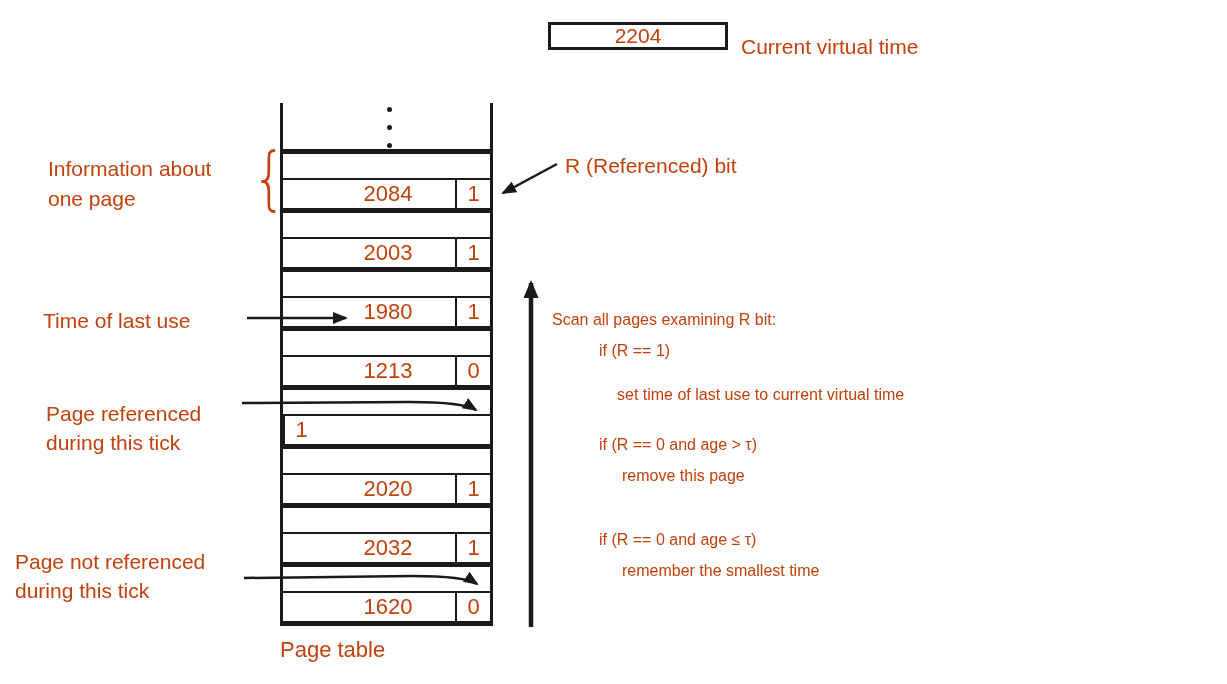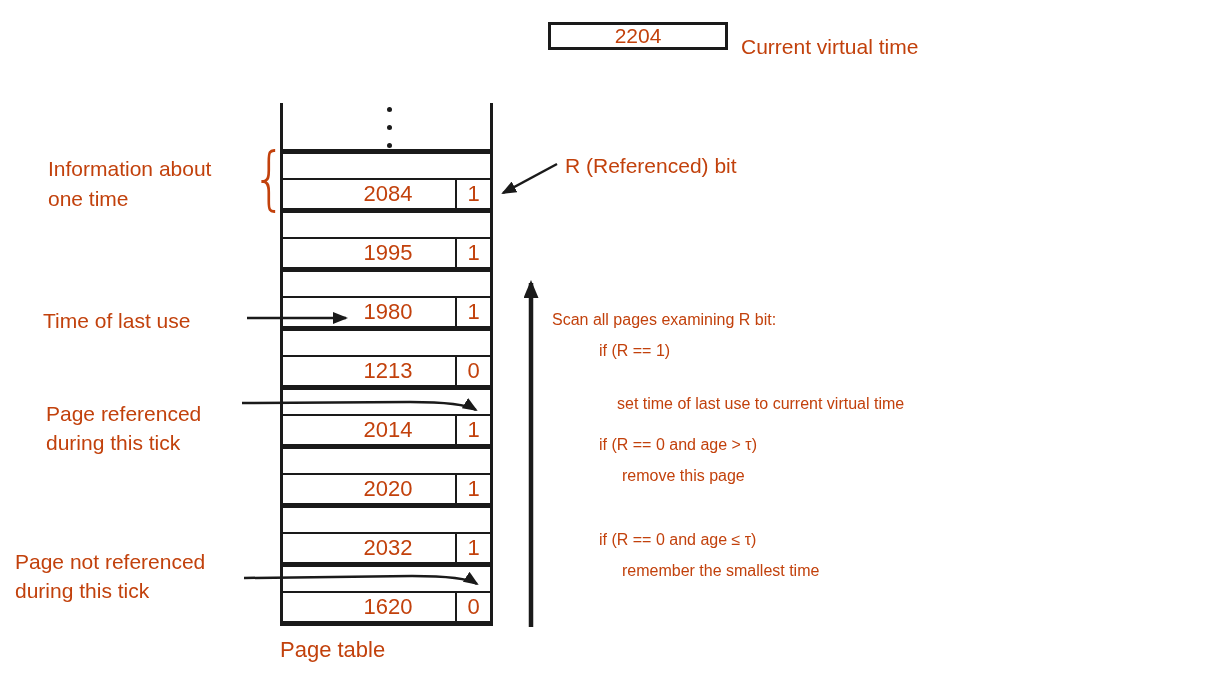--- a/index.html
+++ b/index.html
@@ -60,21 +60,21 @@
 
 <div class="canvas">
 
   <div class="abs vtime-box">
     <span>2204</span>
   </div>
   <div class="abs lbl vtime-label">Current virtual time</div>
 
   <div class="abs lbl info-label">
     <div>Information about</div>
-    <div>one time</div>
+    <div>one page</div>
   </div>
   <div class="abs brace">{</div>
   <div class="abs lbl time-label">Time of last use</div>
   <div class="abs lbl pageref-label">
     <div>Page referenced</div>
     <div>during this tick</div>
   </div>
   <div class="abs lbl pagenotref-label">
     <div>Page not referenced</div>
     <div>during this tick</div>
@@ -88,39 +88,38 @@
     </div>
 
     <div class="empty-row"></div>
     <div class="value-row">
       <div class="time-cell">2084</div>
       <div class="r-cell">1</div>
     </div>
 
     <div class="empty-row"></div>
     <div class="value-row">
-      <div class="time-cell">1995</div>
+      <div class="time-cell">2003</div>
       <div class="r-cell">1</div>
     </div>
 
     <div class="empty-row"></div>
     <div class="value-row">
       <div class="time-cell">1980</div>
       <div class="r-cell">1</div>
     </div>
 
     <div class="empty-row"></div>
     <div class="value-row">
       <div class="time-cell">1213</div>
       <div class="r-cell">0</div>
     </div>
 
     <div class="empty-row"></div>
     <div class="value-row">
-      <div class="time-cell">2014</div>
       <div class="r-cell">1</div>
     </div>
 
     <div class="empty-row"></div>
     <div class="value-row">
       <div class="time-cell">2020</div>
       <div class="r-cell">1</div>
     </div>
 
     <div class="empty-row"></div>
@@ -134,21 +133,21 @@
       <div class="time-cell">1620</div>
       <div class="r-cell">0</div>
     </div>
     <div class="ptable-bottom"></div>
   </div>
   <div class="abs ptable-caption">Page table</div>
 
   <div class="abs lbl rbit-label">R (Referenced) bit</div>
   <div class="abs algo-line" style="left:552px;top:311px">Scan all pages examining R bit:</div>
   <div class="abs algo-line" style="left:599px;top:342px">if (R == 1)</div>
-  <div class="abs algo-line" style="left:617px;top:395px">set time of last use to current virtual time</div>
+  <div class="abs algo-line" style="left:617px;top:386px">set time of last use to current virtual time</div>
   <div class="abs algo-line" style="left:599px;top:436px">if (R == 0 and age &gt; τ)</div>
   <div class="abs algo-line" style="left:622px;top:467px">remove this page</div>
   <div class="abs algo-line" style="left:599px;top:531px">if (R == 0 and age ≤ τ)</div>
   <div class="abs algo-line" style="left:622px;top:562px">remember the smallest time</div>
 
   <svg class="abs svg-overlay" width="1227" height="684" viewBox="0 0 1227 684">
     <defs>
       <marker id="ah" markerUnits="userSpaceOnUse" markerWidth="15" markerHeight="12" refX="13" refY="6" orient="auto">
         <path d="M0,0 L15,6 L0,12 Z" fill="#1a1a1a"></path>
       </marker>

